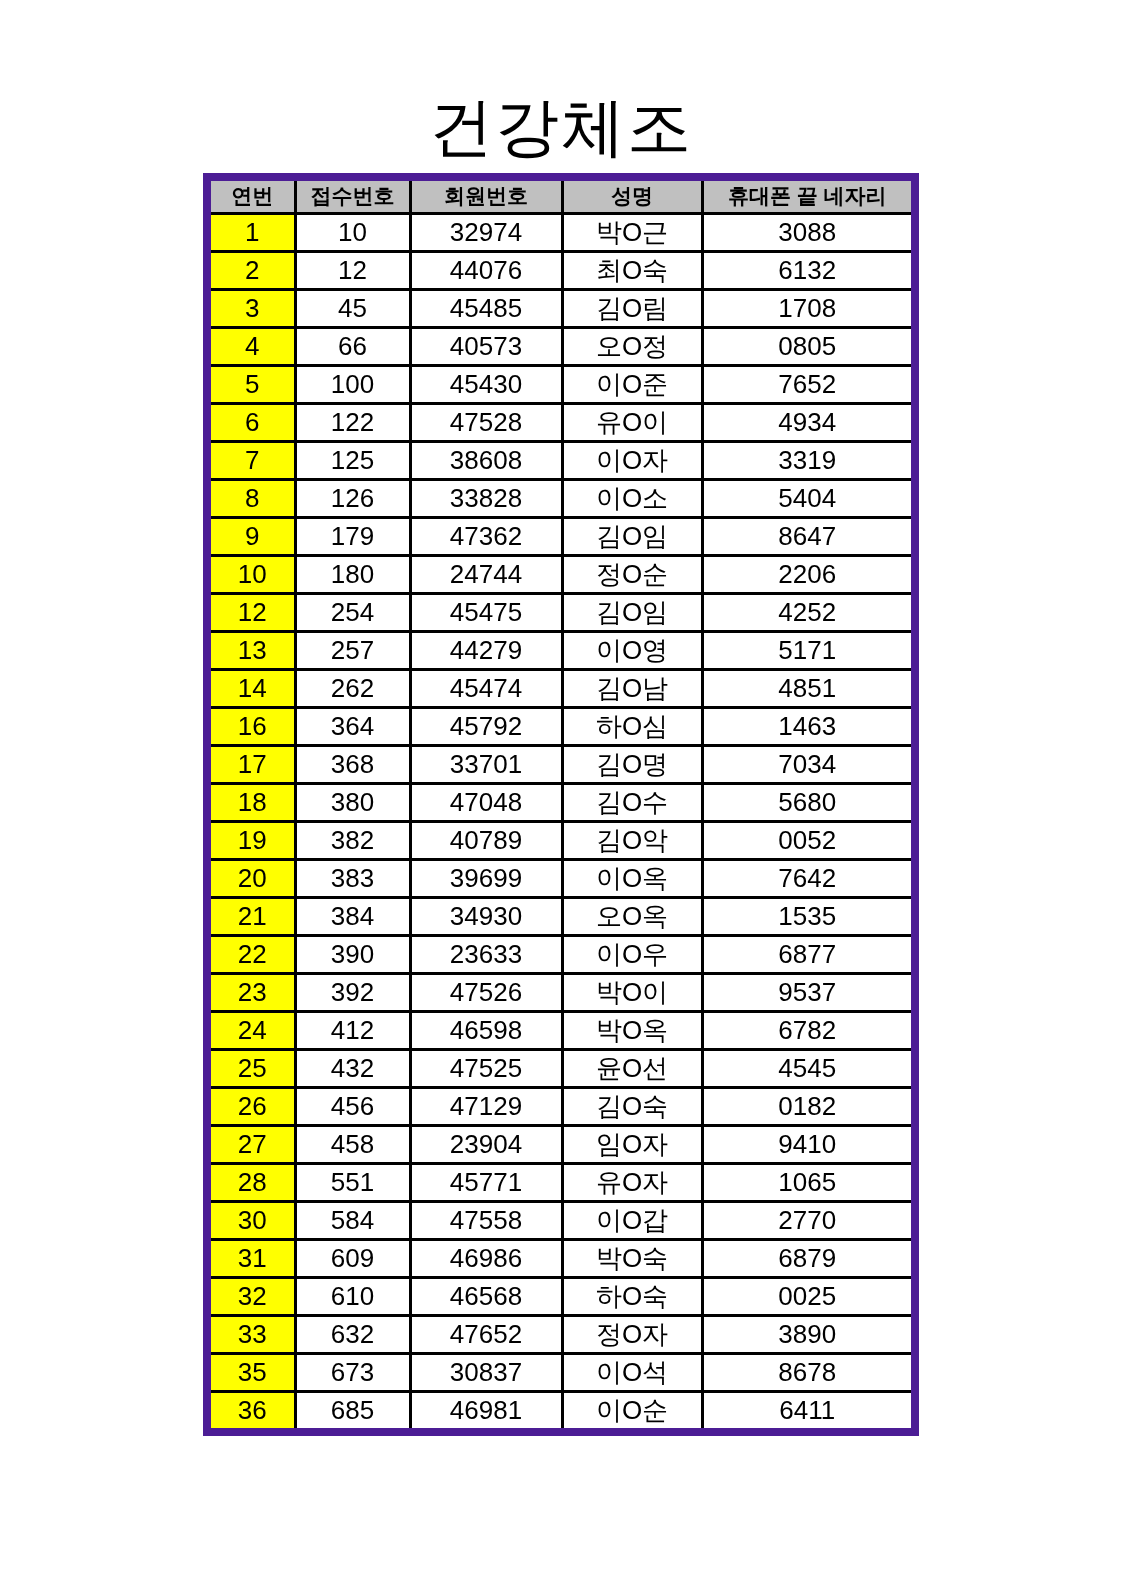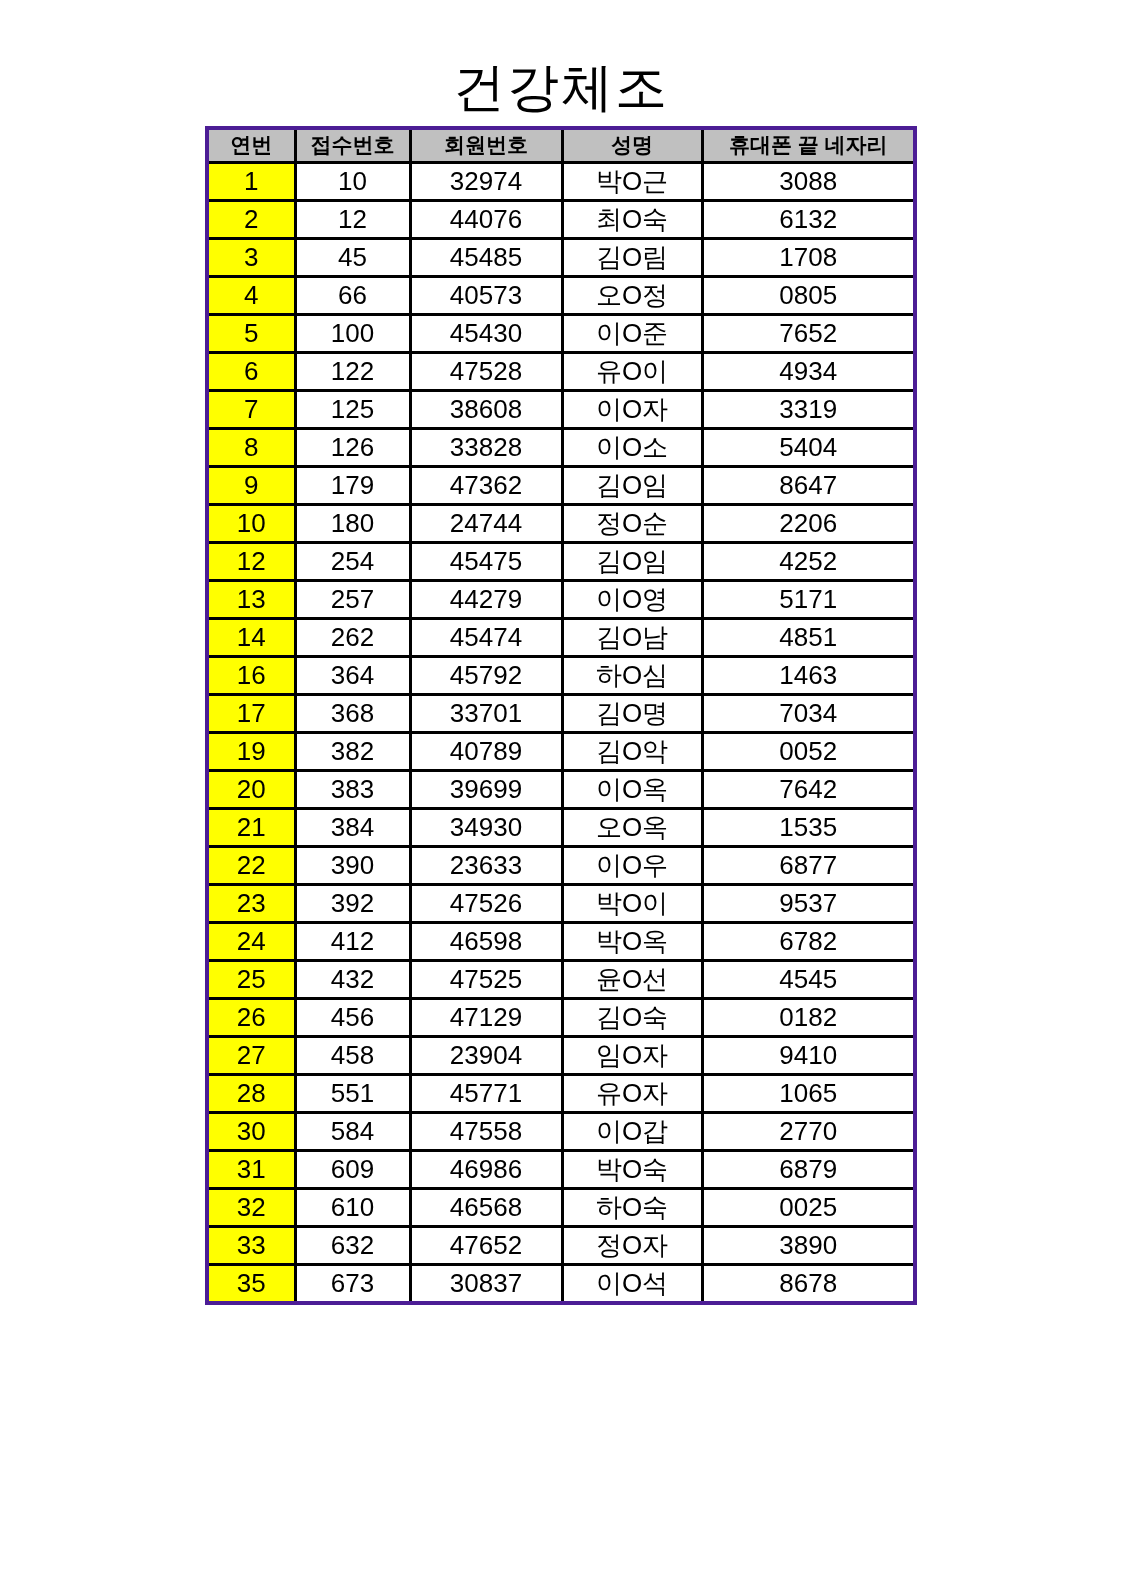--- a/index.html
+++ b/index.html
@@ -10,43 +10,43 @@
   }
   .page {
     position: relative;
     width: 1122px;
     height: 1587px;
     background: #ffffff;
     overflow: hidden;
   }
   .doc-title {
     margin: 0;
-    padding-top: 58px;
+    padding-top: 91px;
     text-align: center;
-    font-size: 52px;
+    font-size: 64px;
     font-weight: 500;
     letter-spacing: 2px;
     color: #000000;
     line-height: 1.15;
   }
   table.roster {
     border-collapse: collapse;
     margin: 8px auto 0 auto;
     table-layout: fixed;
     width: 708px;
   }
   table.roster th, table.roster td {
     border: 3px solid #000000;
     text-align: center;
     vertical-align: middle;
     padding: 0;
     overflow: hidden;
     white-space: nowrap;
   }
-  table.roster { border: 4px solid #4c1d95; padding-left: 16px; }
+  table.roster { border: 8px solid #4c1d95; padding-left: 16px; }
   table.roster th {
     background: #c0c0c0;
     height: 31px;
     font-size: 21px;
     font-weight: bold;
     color: #000000;
   }
   table.roster td {
     height: 32.6px;
     font-size: 26px;
@@ -186,20 +186,27 @@
           <td>1463</td>
         </tr>
         <tr>
           <td class="serial">17</td>
           <td>368</td>
           <td>33701</td>
           <td>김O명</td>
           <td>7034</td>
         </tr>
         <tr>
+          <td class="serial">18</td>
+          <td>380</td>
+          <td>47048</td>
+          <td>김O수</td>
+          <td>5680</td>
+        </tr>
+        <tr>
           <td class="serial">19</td>
           <td>382</td>
           <td>40789</td>
           <td>김O악</td>
           <td>0052</td>
         </tr>
         <tr>
           <td class="serial">20</td>
           <td>383</td>
           <td>39699</td>
@@ -290,15 +297,22 @@
           <td>정O자</td>
           <td>3890</td>
         </tr>
         <tr>
           <td class="serial">35</td>
           <td>673</td>
           <td>30837</td>
           <td>이O석</td>
           <td>8678</td>
         </tr>
+        <tr>
+          <td class="serial">36</td>
+          <td>685</td>
+          <td>46981</td>
+          <td>이O순</td>
+          <td>6411</td>
+        </tr>
       </tbody>
   </table>
 </div>
 
 </body></html>

